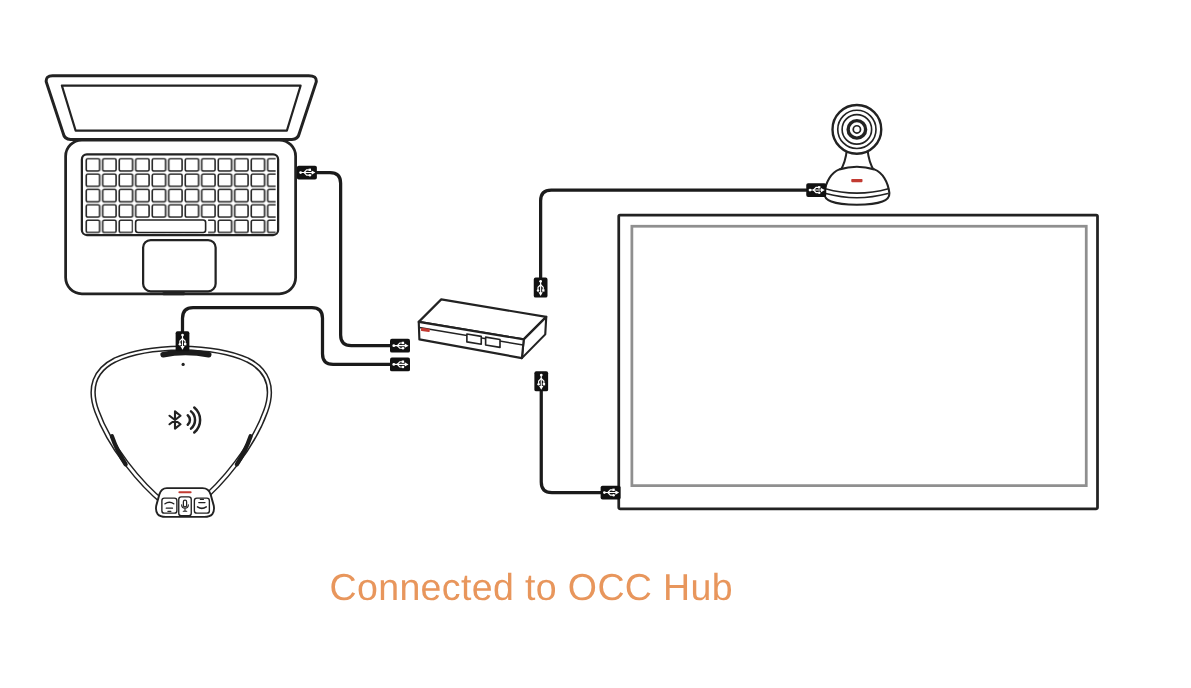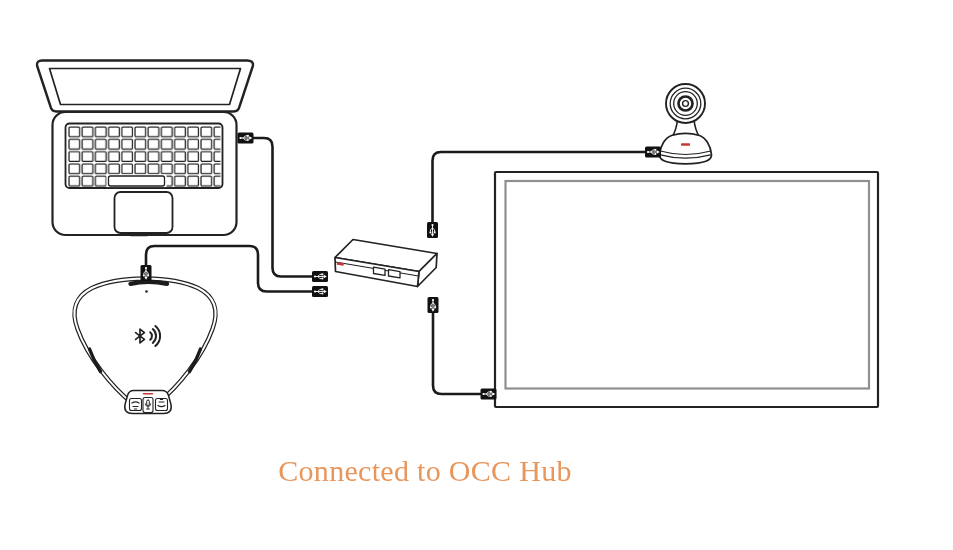--- a/index.html
+++ b/index.html
@@ -1,17 +1,17 @@
 <!DOCTYPE html>
 <html style="--bg: #FFFFFF; --line: #222222; --cable: #1B1B1B; --plug: #111111; --red: #C23B32; --tvinner: #8F8F8F; --caption: #E8965C;"><head>
 <meta charset="utf-8">
 <style>
   html,body{margin:0;padding:0;background:#fff;}
   .stage{position:relative;width:953px;height:550px;background:var(--bg,#fff);overflow:hidden;
-         font-family:Liberation Serif, serif;}
+         font-family:Liberation Sans, sans-serif;}
   .caption{position:absolute;left:0;top:454px;width:850px;text-align:center;
            font-size:30px;font-weight:400;letter-spacing:0.3px;color:var(--caption,#E8965C);}
   
   .s{fill:#fff;stroke:var(--line,#222);stroke-linejoin:round;}
   .o{fill:none;stroke:var(--line,#222);stroke-linecap:round;stroke-linejoin:round;}
   .key{fill:#fff;stroke:var(--line,#222);stroke-width:1.25;}
   .cable{fill:none;stroke:var(--cable,#1b1b1b);stroke-width:2.6;stroke-linecap:round;}
   .plugbody{fill:var(--plug,#111);}
   .tw{fill:#fff;stroke:none;}
   .twl{fill:none;stroke:#fff;stroke-width:0.9;stroke-linecap:round;}

